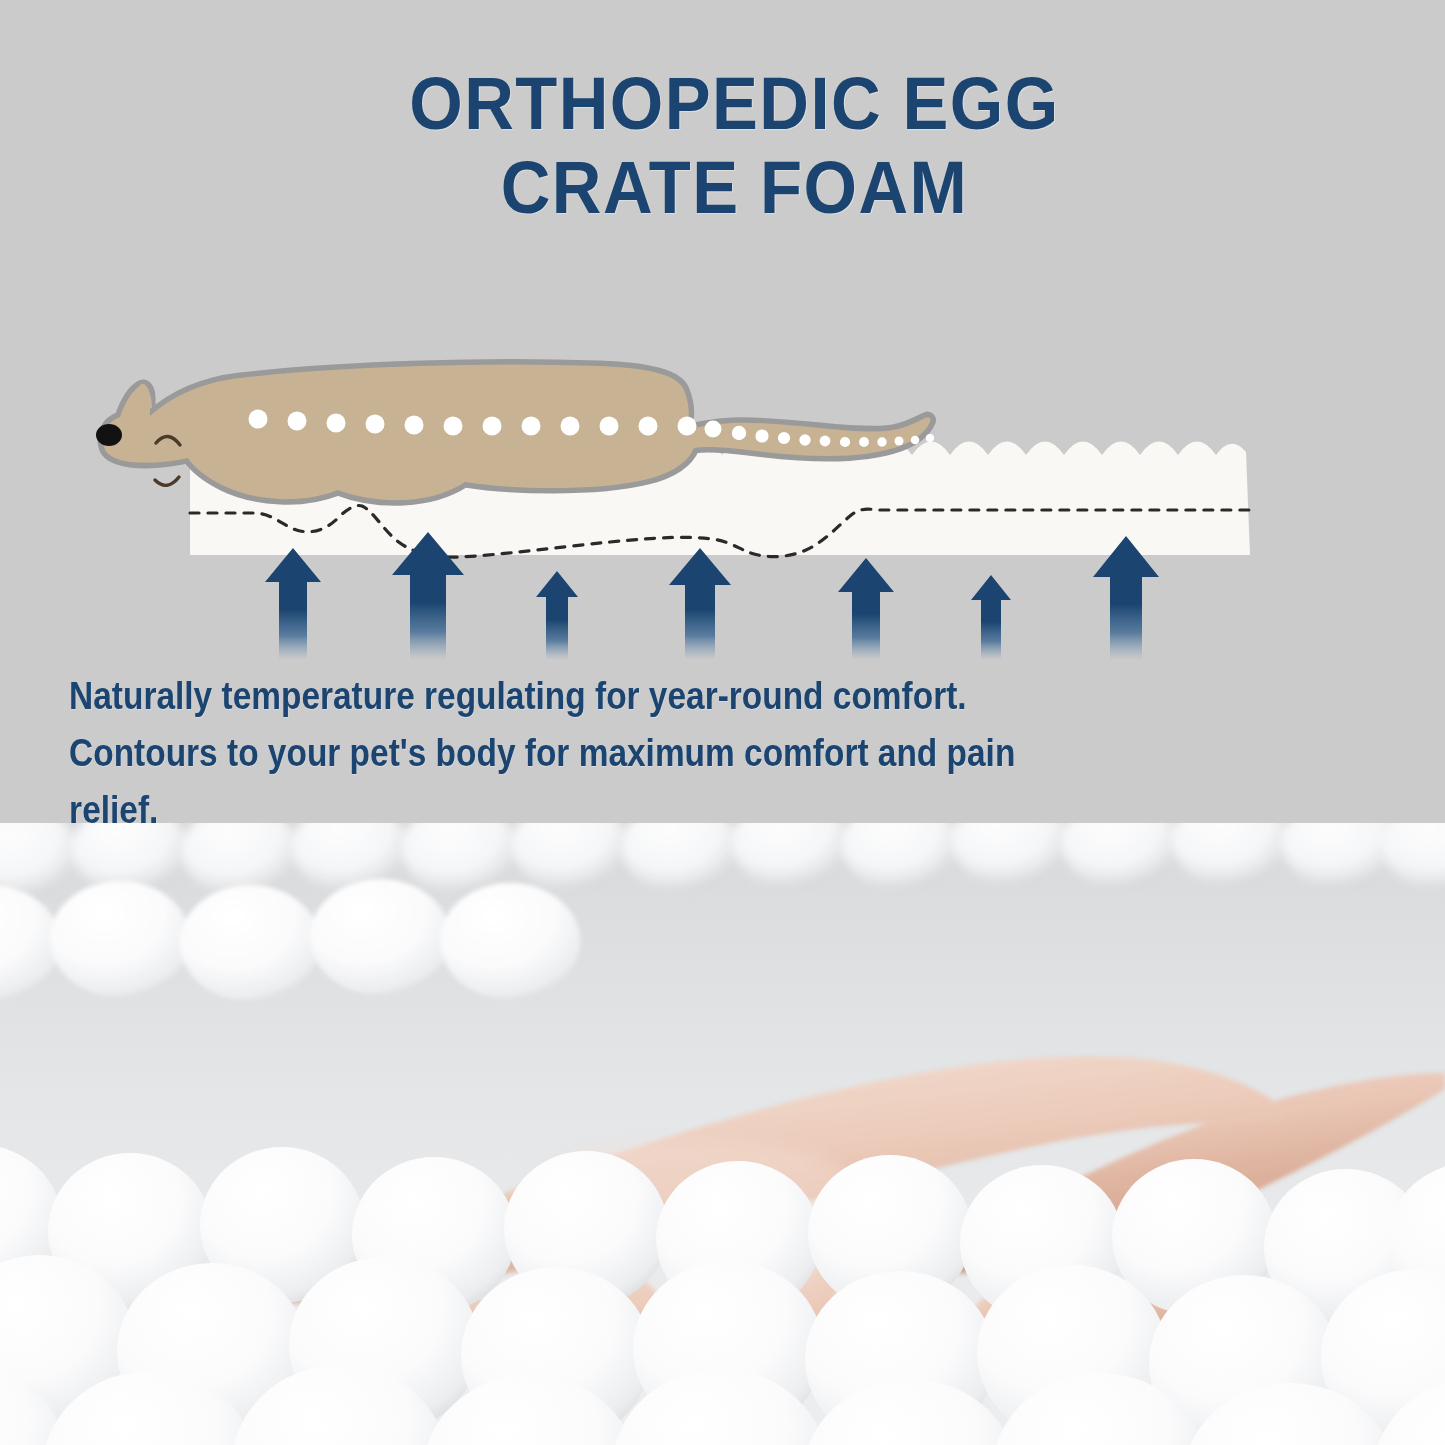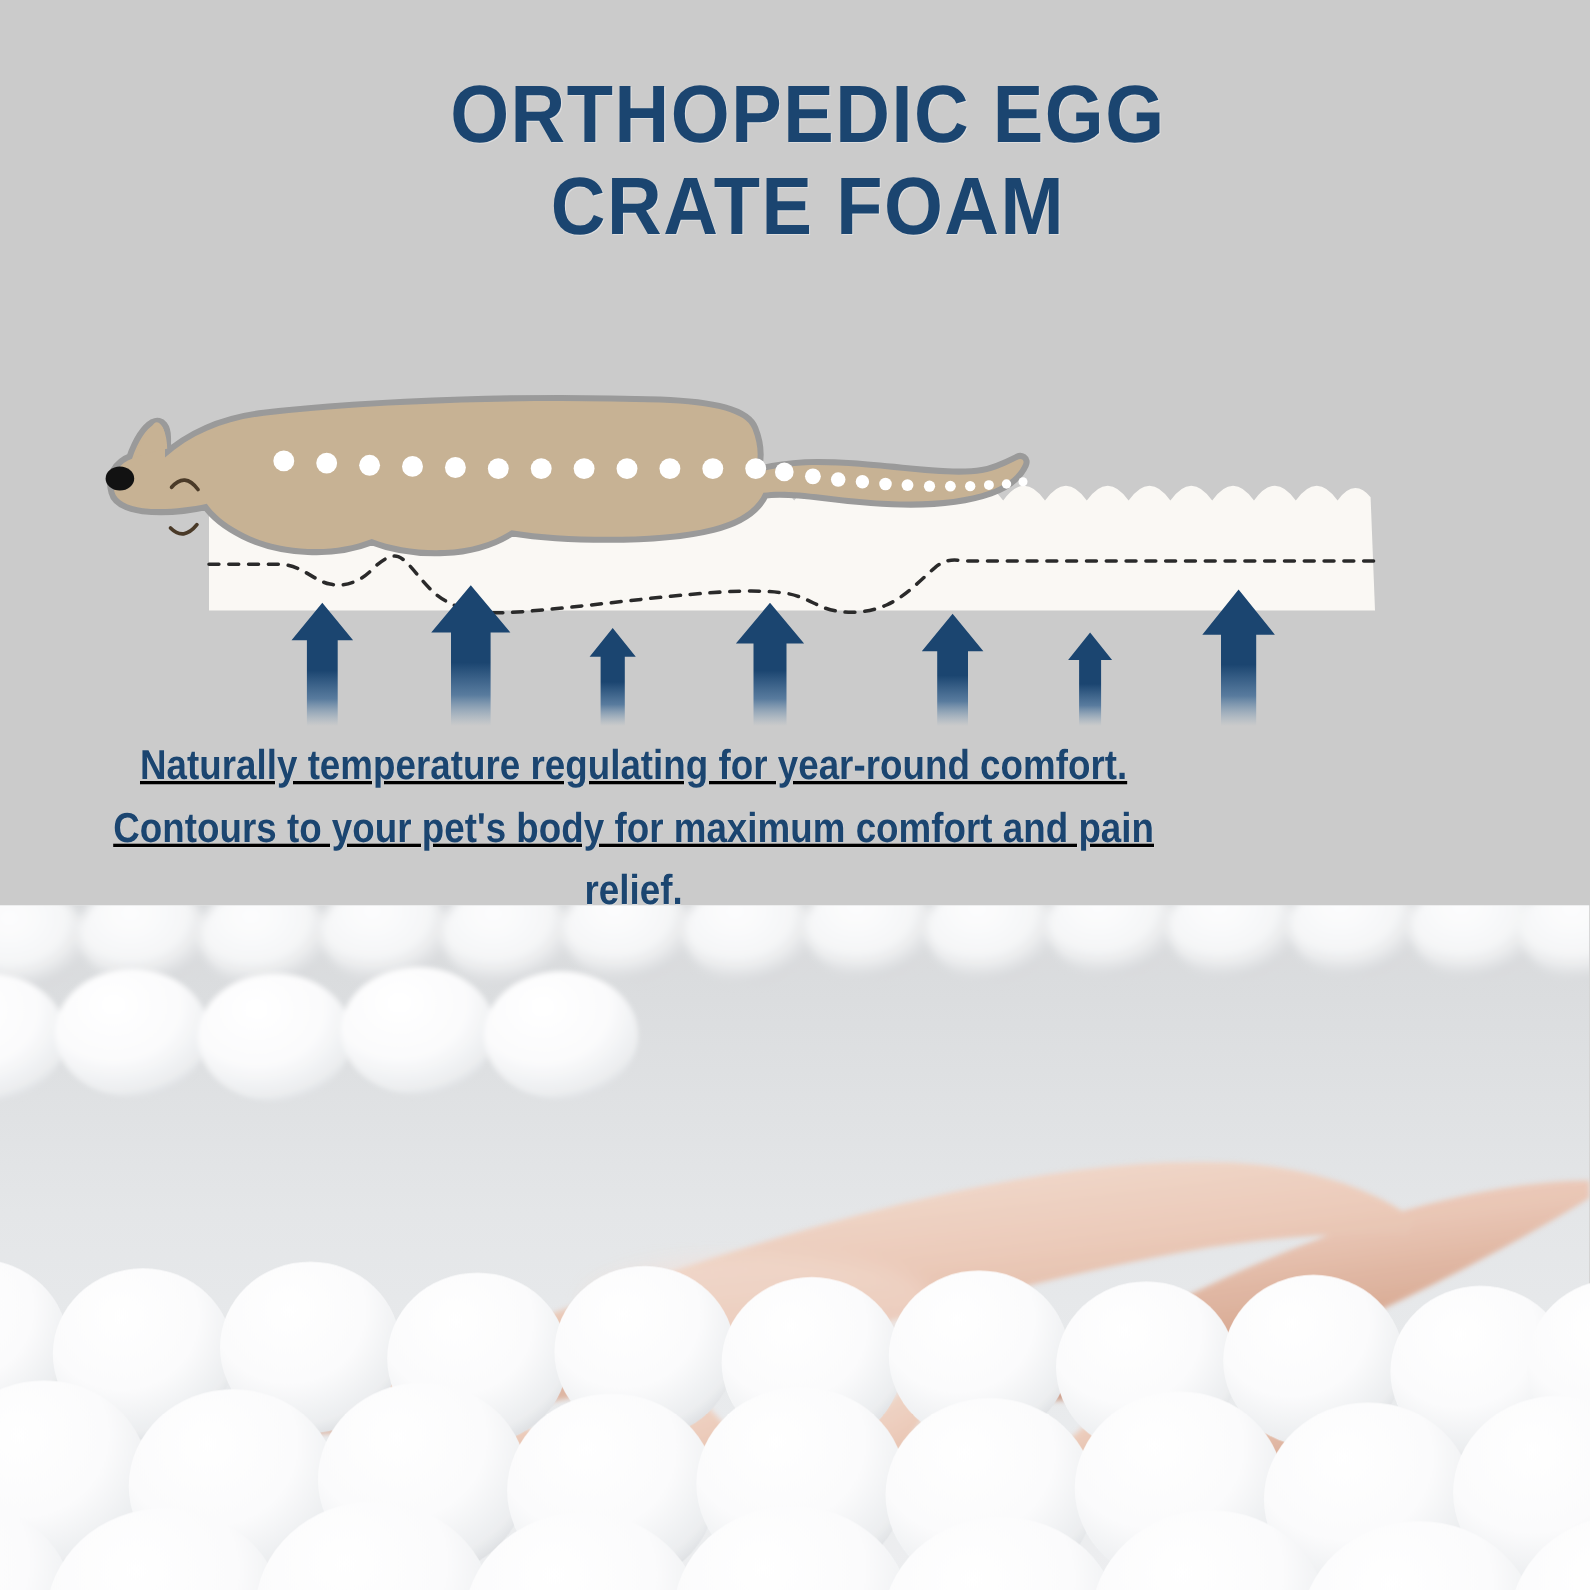--- a/index.html
+++ b/index.html
@@ -36,21 +36,21 @@
   }
 
   
   .illus{
     position:absolute;left:0;top:290px;width:1445px;height:370px;
   }
   .illus svg{display:block;width:1445px;height:370px;}
 
   
   .caption{
-    position:absolute;left:0;top:668px;width:1152px;text-align:center;text-decoration:underline;
+    position:absolute;left:0;top:668px;width:1152px;
   }
   .cap-line{
     display:block;
     color:#1b4570;
     font-family:"Liberation Sans", sans-serif;
     font-weight:bold;
     font-size:38px;
     line-height:57px;
     transform:scaleX(0.88);
     text-shadow:0.5px 0.5px 0 rgba(255,255,255,.3);

